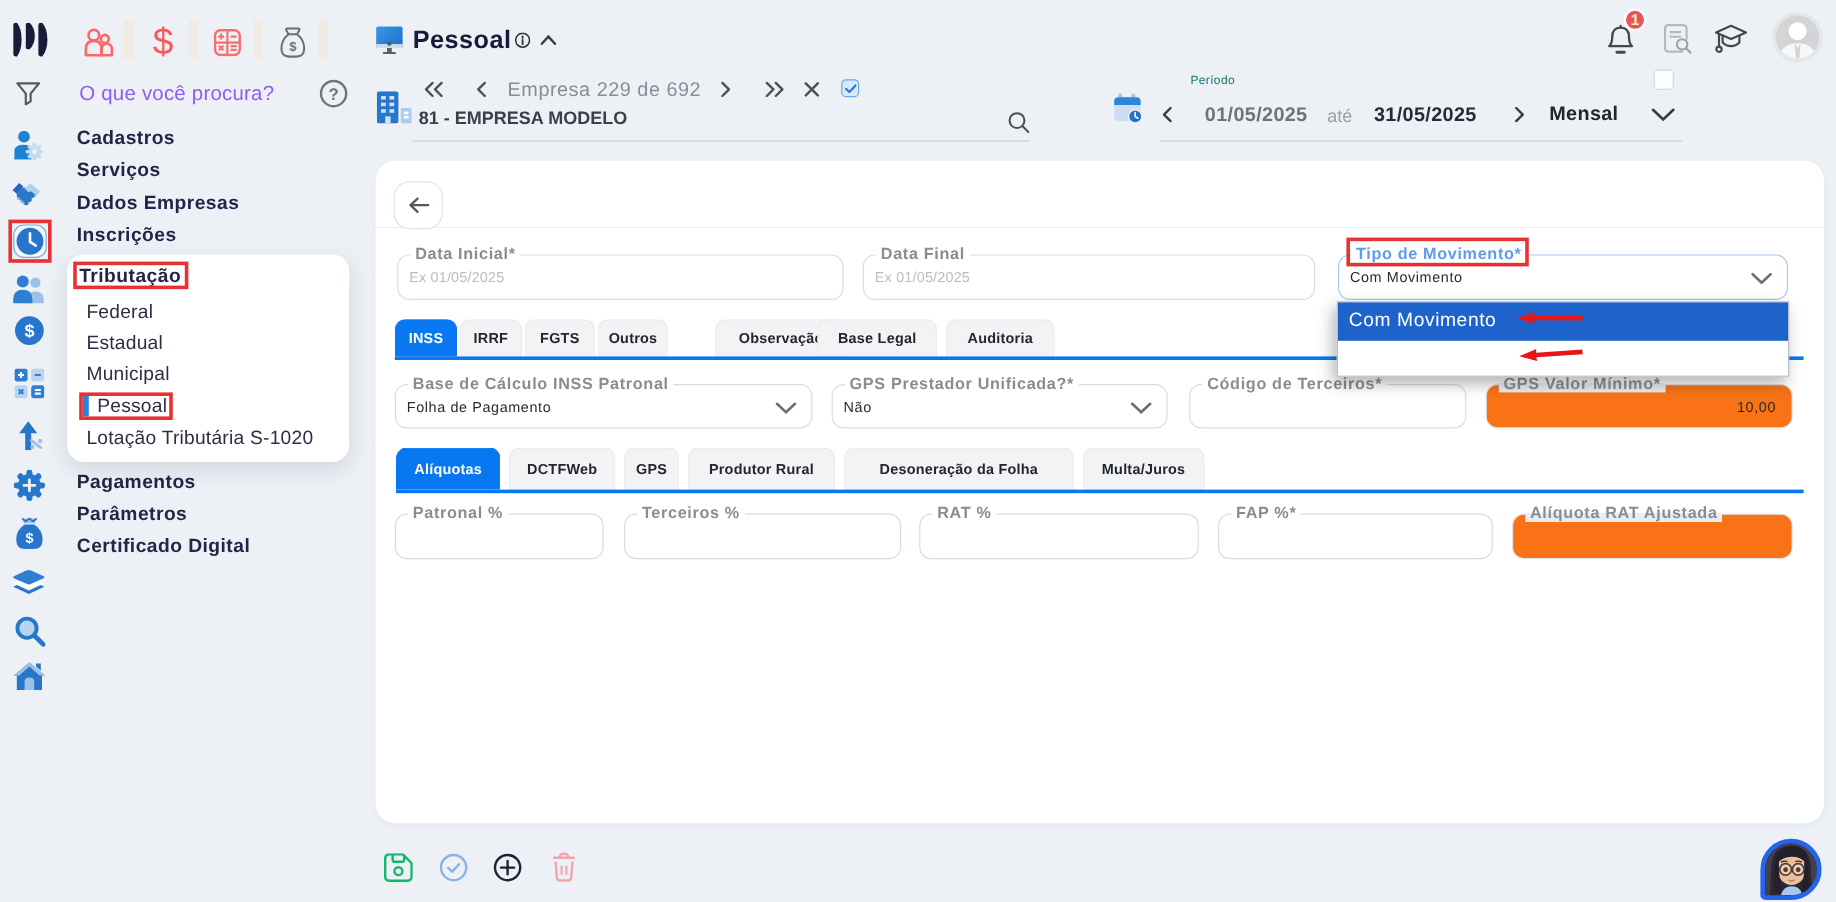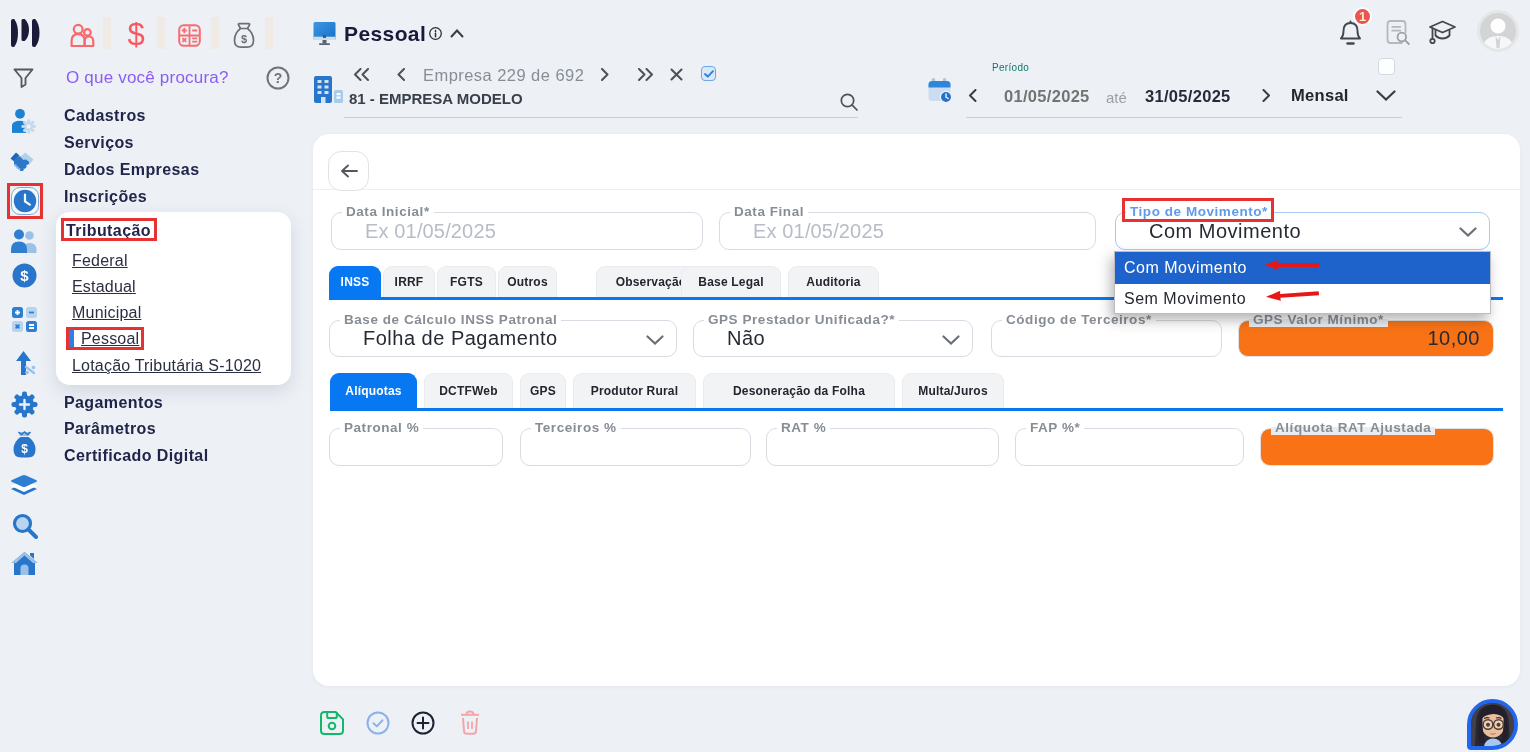--- a/index.html
+++ b/index.html
@@ -1,26 +1,26 @@
 <!DOCTYPE html>
 <html><head>
 <meta charset="utf-8">
 <style>
   * { margin:0; padding:0; box-sizing:border-box; }
   html,body { width:1530px; height:752px; overflow:hidden; }
   body { background:#edf1f6; font-family:"Liberation Sans", sans-serif; position:relative; }
   .abs { position:absolute; }
   .menu-item { position:absolute; font-weight:bold; font-size:16px; color:#21254a; letter-spacing:.4px; }
-  .sub-item { position:absolute; font-size:16px; color:#2b2f42; letter-spacing:.2px;text-decoration:underline; }
+  .sub-item { position:absolute; font-size:16px; color:#2b2f42; letter-spacing:.2px; }
   .redbox { position:absolute; border:3px solid #e63232; }
   .fld { position:absolute; border:1.4px solid #d8dce2; border-radius:10px; background:#fff; }
   .fld > label { position:absolute; top:-8px; left:10px; background:#fff; padding:0 4px;
      font-size:13.5px; font-weight:bold; color:#878d95; line-height:14px; letter-spacing:.55px; white-space:nowrap; }
   .fld .val { position:absolute; left:9px; top:0; bottom:0; display:flex; align-items:center;
-     font-size:20px; color:#262b33; letter-spacing:.5px;margin-left:24px; }
+     font-size:12px; color:#262b33; letter-spacing:.5px; }
   .fld .ph { color:#b7bdc6; letter-spacing:.15px; }
   .fld.dis { background:#f97316; border-color:#dfe3e8; }
   .fld.dis > label { background:linear-gradient(to bottom,#ffffff 45%,#e9edf1 45%); }
   .chev { position:absolute; width:18px; height:10px; }
   .tab { position:absolute; height:31px; background:#f2f3f5; border-radius:9px 9px 0 0;
      color:#23262e; font-size:12px; font-weight:bold; display:flex; align-items:center; justify-content:center;
      top:266px; letter-spacing:.2px; border:1px solid #e9ebee; border-bottom:none;}
   .tab2 { top:373px; height:35px; }
   .tab.on { background:#0878f2; color:#fff; border-color:#0878f2; }
 </style>
@@ -378,21 +378,20 @@
   </div>
 <div class="fld" style="left:1015px;top:428px;width:229px;height:38px">
     <label>FAP %*</label>
   </div>
 <div class="fld dis" style="left:1260px;top:428px;width:234px;height:38px">
     <label>Alíquota RAT Ajustada</label>
   </div>
 
 <div class="abs" style="left:1114px;top:251px;width:377px;height:63px;background:#fff;border:1px solid #babec4;box-shadow:-3px 6px 12px rgba(40,40,40,.35)">
   <div style="height:31.5px;background:#1e63cb;color:#fff;font-size:16px;display:flex;align-items:center;padding-left:9px;letter-spacing:.5px">Com Movimento</div>
-  <div style="height:31.5px;color:#24272e;font-size:16px;display:flex;align-items:center;padding-left:9px;letter-spacing:.5px">Sem Movimento</div>
 </div>
 <svg class="abs" style="left:1264px;top:259px" width="55" height="12" viewBox="0 0 55 12">
     <path d="M0 6 L14.5 1 L14.2 4.1 L55 4 L55 8 L14.2 7.9 L14.5 11 Z" fill="#e81717"></path>
   </svg>
 <svg class="abs" style="left:1266px;top:289px;transform:rotate(-4deg)" width="53" height="12" viewBox="0 0 53 12">
     <path d="M0 6 L14.5 1 L14.2 4.1 L53 4 L53 8 L14.2 7.9 L14.5 11 Z" fill="#e81717"></path>
   </svg>
 
 <svg class="abs" style="left:320px;top:711px" width="24" height="24" viewBox="0 0 24 24" fill="none" stroke="#12b76a" stroke-width="2">
   <path d="M4.5 1 h11.2 l7.3 7.3 v11.2 q0 3.5 -3.5 3.5 h-15 q-3.5 0 -3.5 -3.5 v-15 q0 -3.5 3.5 -3.5 z"></path>

